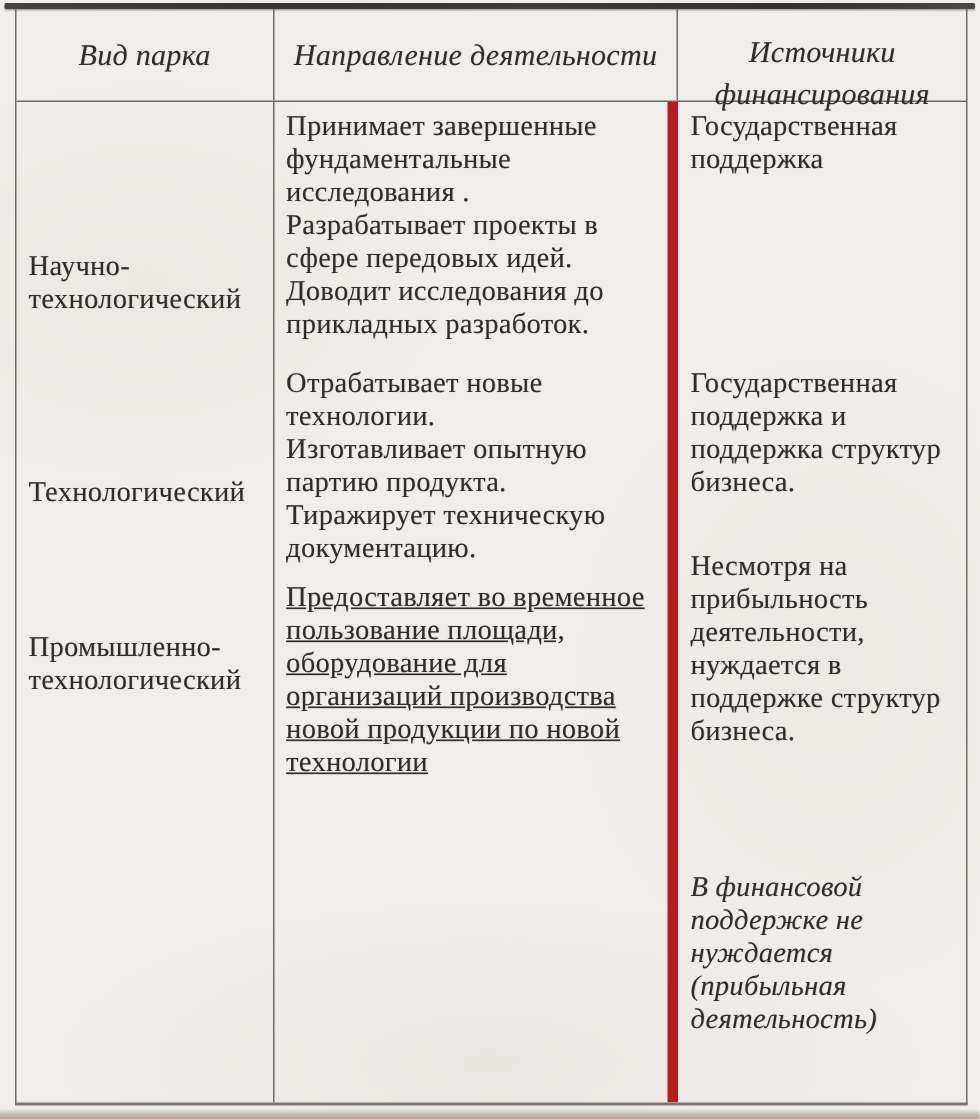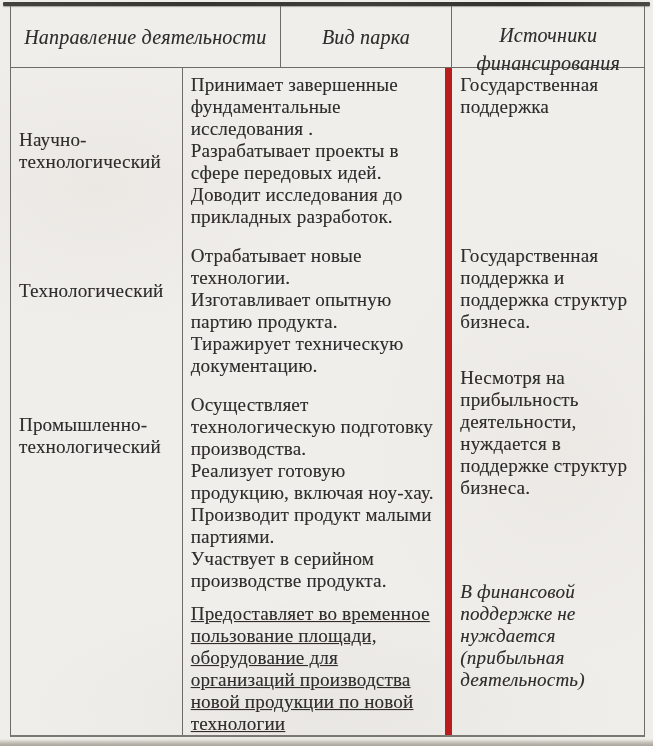--- a/index.html
+++ b/index.html
@@ -43,47 +43,47 @@
   .col { box-sizing: border-box; padding-top: 6px; overflow: hidden; }
   .col.c1 { width: 172px; border-right: 1px solid #6e6c67; padding-left: 8px; }
   .col.c2 { width: 270px; border-right: 7px solid #b91c1c; padding-left: 8px; padding-right: 4px; }
   .col.c3 { width: 192px; padding-left: 8px; padding-right: 2px; }
 
   .lines { white-space: pre; font-size: 19px; line-height: 22px; letter-spacing: 0.2px;
            text-shadow: 0.3px 0.3px 0.6px rgba(55,53,50,0.35); }
   .th .lines { font-size: 20px; line-height: 28px; text-shadow: 0.3px 0.3px 0.6px rgba(55,53,50,0.3); }
 
   
-  .lbl-1 { margin-top: 55px; }
+  .lbl-1 { margin-top: 93px; }
   .lbl-2 { margin-top: 107px; }
-  .lbl-3 { margin-top: 112px; }
+  .lbl-3 { margin-top: 81px; }
   
   .act-1 { margin-top: 17px; }
   .act-2 { margin-top: 17px; }
   .act-3 { margin-top: 11px; text-decoration: underline; }
   
   .fnd-1 { margin-top: 127px; }
   .fnd-2 { margin-top: 34px; }
   .fnd-3 { margin-top: 82px; font-style: italic; }
 </style>
 </head>
 <body>
 
 <div class="page">
 
   <div class="scan-top"></div>
 
   <div class="frame">
 
     <div class="thead">
+      <div class="th c1">
+        <span class="lines">Вид парка</span>
+      </div>
       <div class="th c2">
         <span class="lines">Направление деятельности</span>
-      </div>
-      <div class="th c1">
-        <span class="lines">Вид парка</span>
       </div>
       <div class="th c3">
         <span class="lines">Источники
 финансирования</span>
       </div>
     </div>
 
     <div class="tbody">
 
       <div class="col c1">
@@ -101,29 +101,20 @@
 Разрабатывает проекты в
 сфере передовых идей.
 Доводит исследования до
 прикладных разработок.</div>
         <div class="lines act-1">Отрабатывает новые
 технологии.
 Изготавливает опытную
 партию продукта.
 Тиражирует техническую
 документацию.</div>
-        <div class="lines act-2">Осуществляет
-технологическую подготовку
-производства.
-Реализует готовую
-продукцию, включая ноу-хау.
-Производит продукт малыми
-партиями.
-Участвует в серийном
-производстве продукта.</div>
         <div class="lines act-3">Предоставляет во временное
 пользование площади,
 оборудование для
 организаций производства
 новой продукции по новой
 технологии</div>
       </div>
 
       <div class="col c3">
         <div class="lines fnd-0">Государственная

